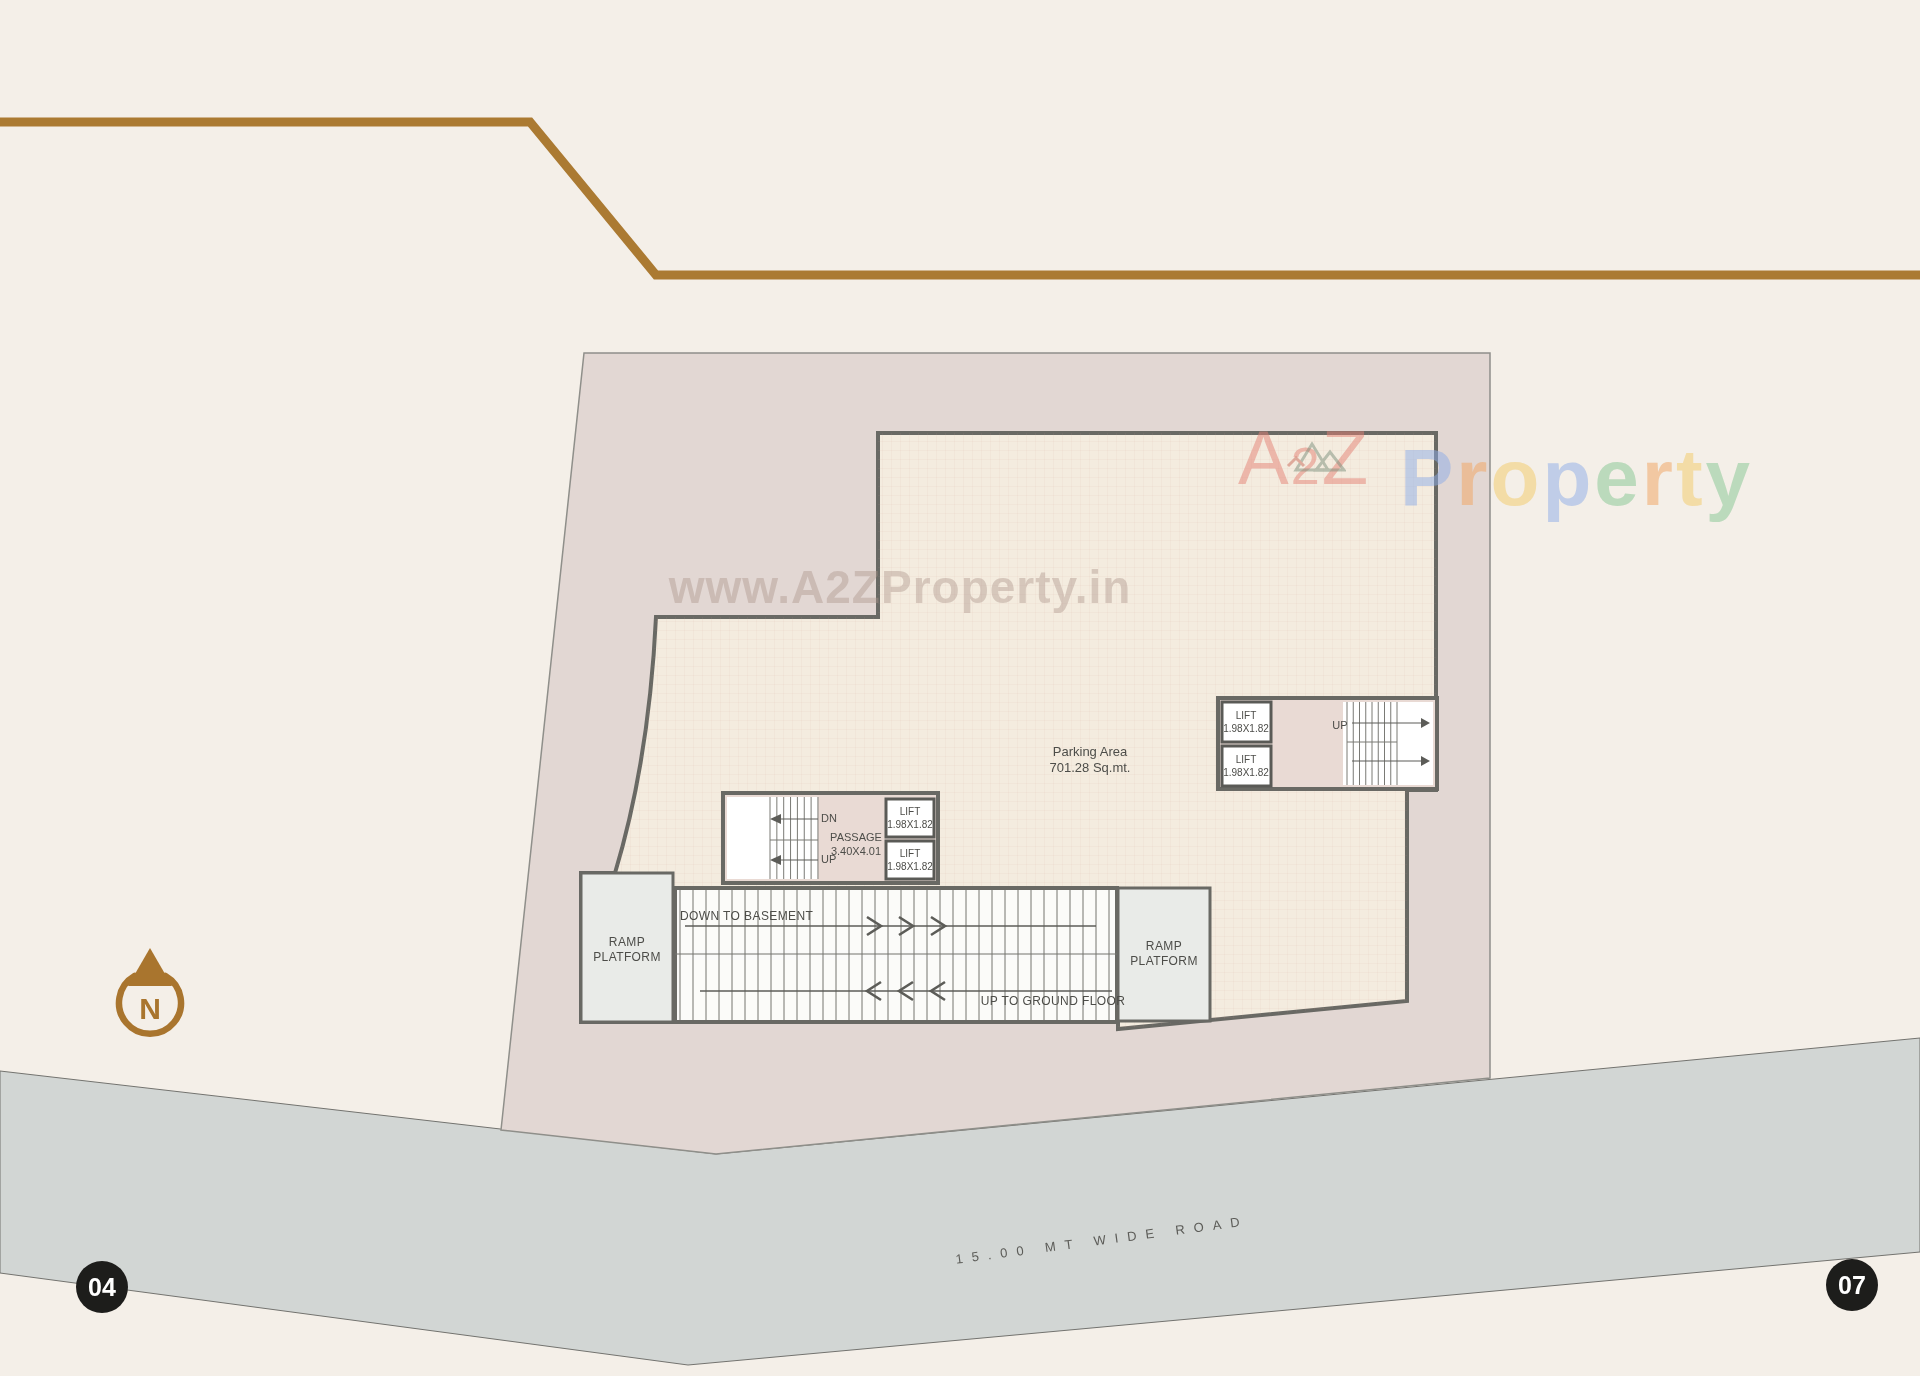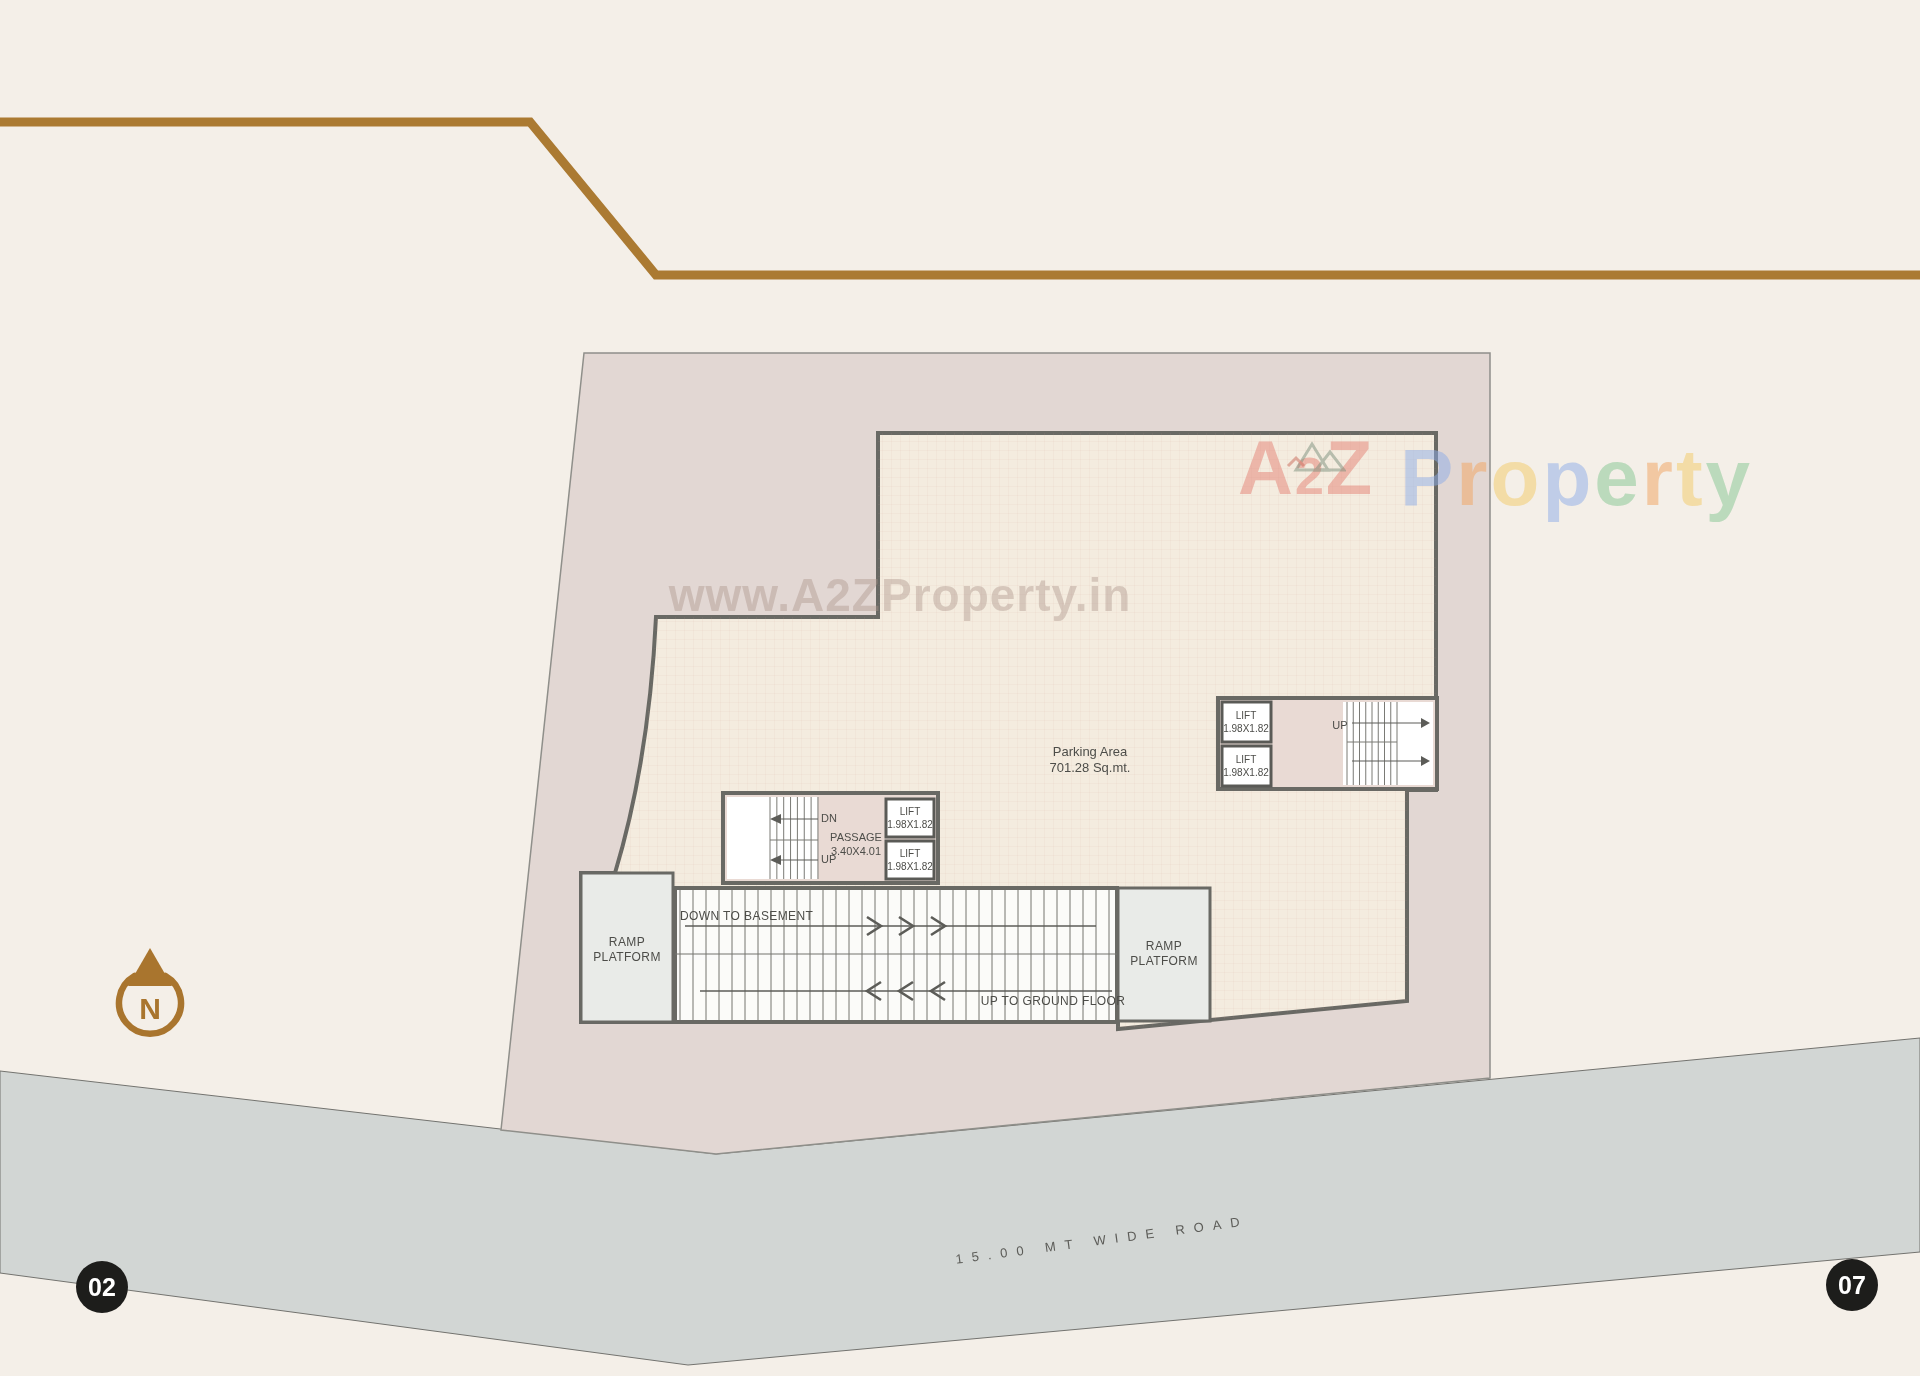--- a/index.html
+++ b/index.html
@@ -18,25 +18,25 @@
     font-family:"DejaVu Serif",serif;font-weight:bold;font-size:39px;
     letter-spacing:1px;color:#a5732c;
   }
   .s10{font-size:10px;}
   .s11{font-size:11px;}
   .s115{font-size:12px;letter-spacing:.4px;}
   .s13{font-size:13px;margin-top:28px;}
   .wm-url{
     position:absolute;left:900px;top:587px;transform:translate(-50%,-50%);
     font-size:46px;font-weight:600;color:rgba(172,148,138,.42);
-    letter-spacing:1px;white-space:nowrap;margin-top:8px;
+    letter-spacing:1px;white-space:nowrap;
   }
   .wm-brand{
-    position:absolute;left:1238px;top:430px;
-    font-weight:bold;font-size:76px;line-height:1;letter-spacing:2px;
+    position:absolute;left:1238px;top:420px;
+    font-weight:normal;font-size:76px;line-height:1;letter-spacing:2px;
     color:rgba(228,128,116,.5);white-space:nowrap;
   }
   .wm-brand .digit{font-size:52px;}
   .wm-prop{
     position:absolute;left:1400px;top:438px;
     font-weight:bold;font-size:80px;line-height:1;letter-spacing:3px;white-space:nowrap;
   }
   .c-blue{color:rgba(140,172,232,.5);}
   .c-orange{color:rgba(240,168,104,.55);}
   .c-yellow{color:rgba(242,204,112,.55);}
@@ -226,16 +226,16 @@
   </div>
   <div class="lbl s115" style="left:1164px;top:954px">
     <div>RAMP</div>
     <div>PLATFORM</div>
   </div>
 
   <div class="compass-n">N</div>
 
   <div class="road-lbl">15.00 MT WIDE ROAD</div>
 
-  <div class="page-circle" style="left:76px;top:1261px">02</div>
+  <div class="page-circle" style="left:76px;top:1261px">04</div>
   <div class="page-circle" style="left:1826px;top:1259px">07</div>
 
 </div>
 
 </body></html>

